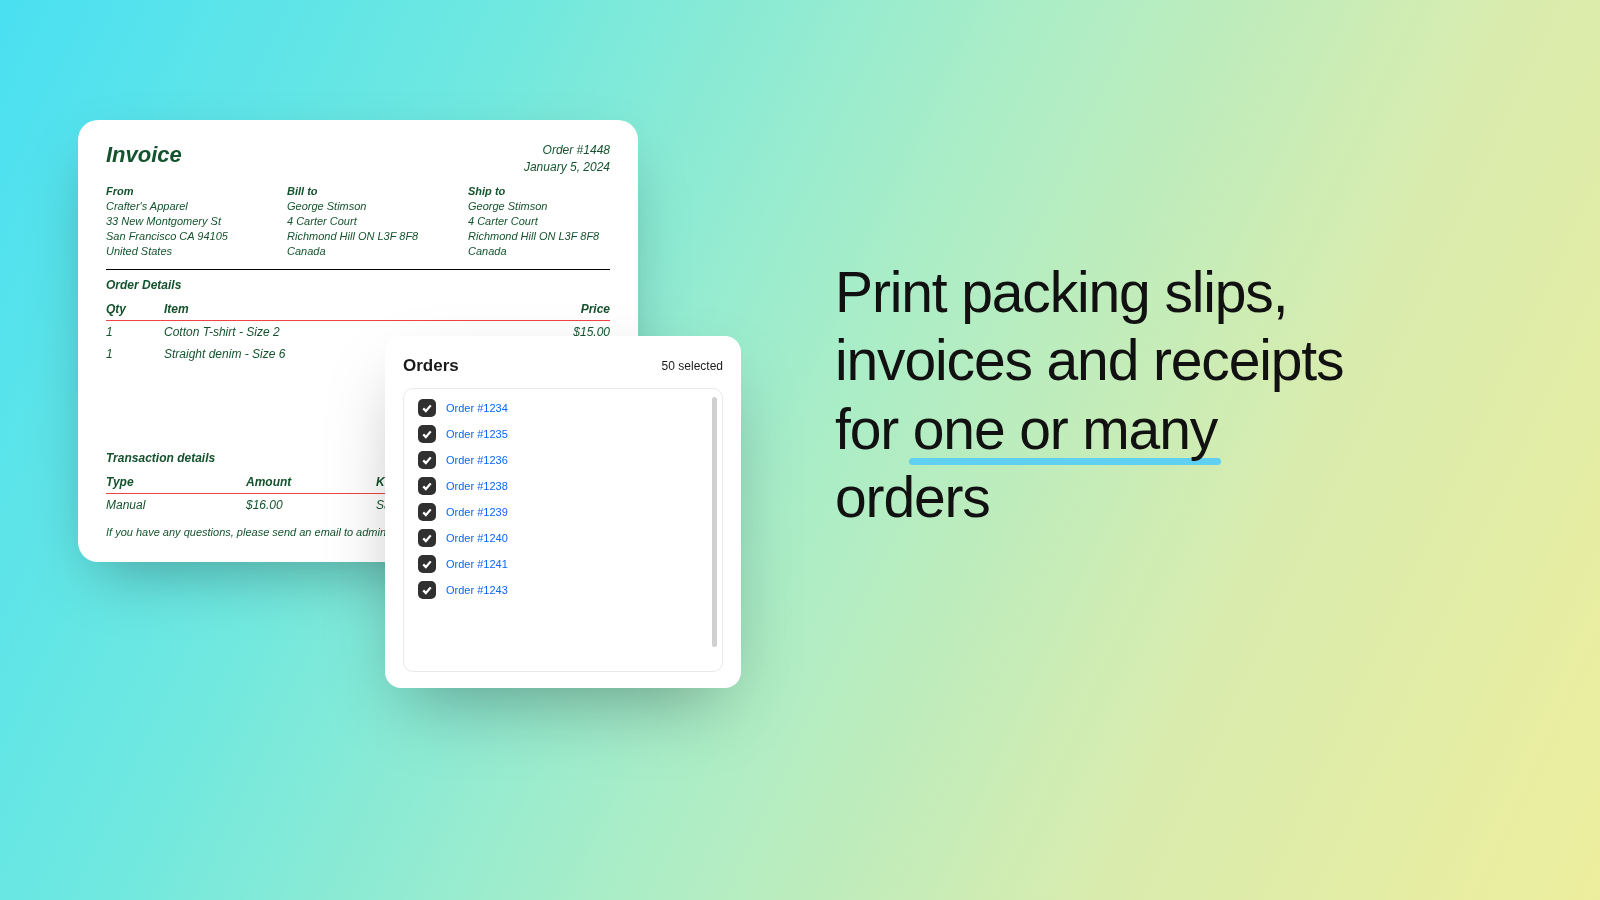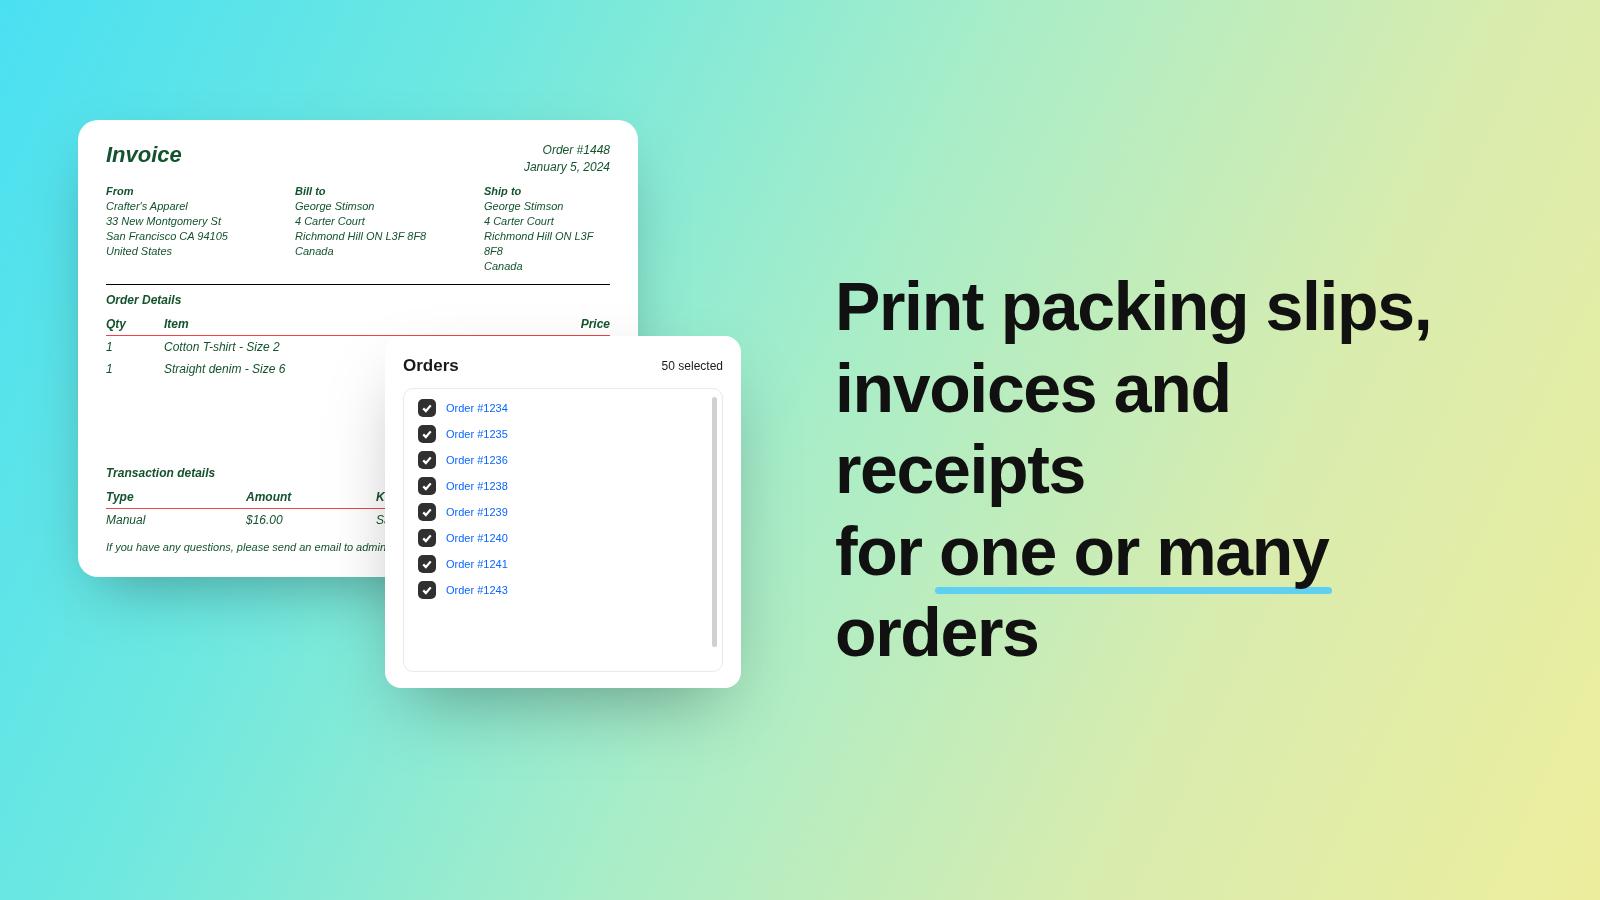--- a/index.html
+++ b/index.html
@@ -17,21 +17,21 @@
     background: #fff;
     border-radius: 20px;
     padding: 22px 28px 24px 28px;
     box-shadow: 0 24px 60px -20px rgba(0,0,0,0.35);
     color: #14532d;
     font-style: italic;
   }
   .inv-head { display: flex; justify-content: space-between; align-items: flex-start; margin-bottom: 8px; }
   .inv-title { font-size: 22px; font-weight: 700; }
   .inv-meta  { text-align: right; font-size: 12px; line-height: 1.4; }
-  .inv-addr  { display: flex; gap: 12px; margin-top: 8px; font-size: 11px; line-height: 1.35; }
+  .inv-addr  { display: flex; gap: 4px; margin-top: 8px; font-size: 11px; line-height: 1.35; }
   .inv-col-a { flex: 0 0 177px; }
   .inv-col-b { flex: 0 0 177px; }
   .inv-col-c { flex: 1; }
   .inv-col-h { font-weight: 700; margin-bottom: 1px; }
   .inv-hr    { border: none; border-top: 1px solid #000; margin: 10px 0 8px 0; }
   .inv-sec   { font-size: 12px; font-weight: 700; margin: 6px 0 6px 0; }
   .tbl       { width: 100%; border-collapse: collapse; font-size: 12px; }
   .tbl th    { text-align: left; font-weight: 700; padding: 4px 0; border-bottom: 1px solid #ef4444; }
   .tbl th.rt, .tbl td.rt { text-align: right; }
   .tbl td    { padding: 4px 0; }
@@ -59,24 +59,24 @@
   .chk {
     width: 18px; height: 18px; border-radius: 5px; background: #303030;
     display: inline-flex; align-items: center; justify-content: center;
     flex-shrink: 0;
   }
   .chk svg { width: 12px; height: 12px; stroke: #fff; stroke-width: 3; fill: none; }
 
   
   .headline {
     position: absolute;
-    left: 835px; top: 266px;
+    left: 835px; top: 258px;
     width: 620px;
-    font-size: 68px;
-    font-weight: 700;
+    font-size: 57px;
+    font-weight: 400;
     line-height: 1.2;
     letter-spacing: -0.02em;
     color: #111;
   }
   .underline-wrap { position: relative; display: inline-block; }
   .underline-wrap::after {
     content: "";
     position: absolute;
     left: -4px; right: -4px; bottom: -2px;
     height: 7px;

